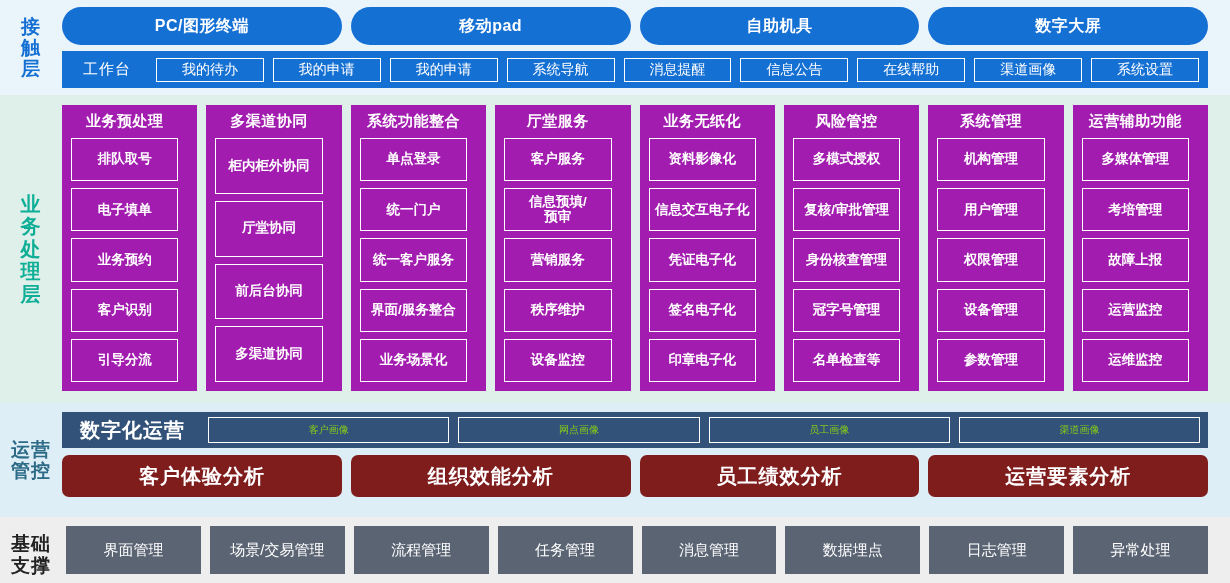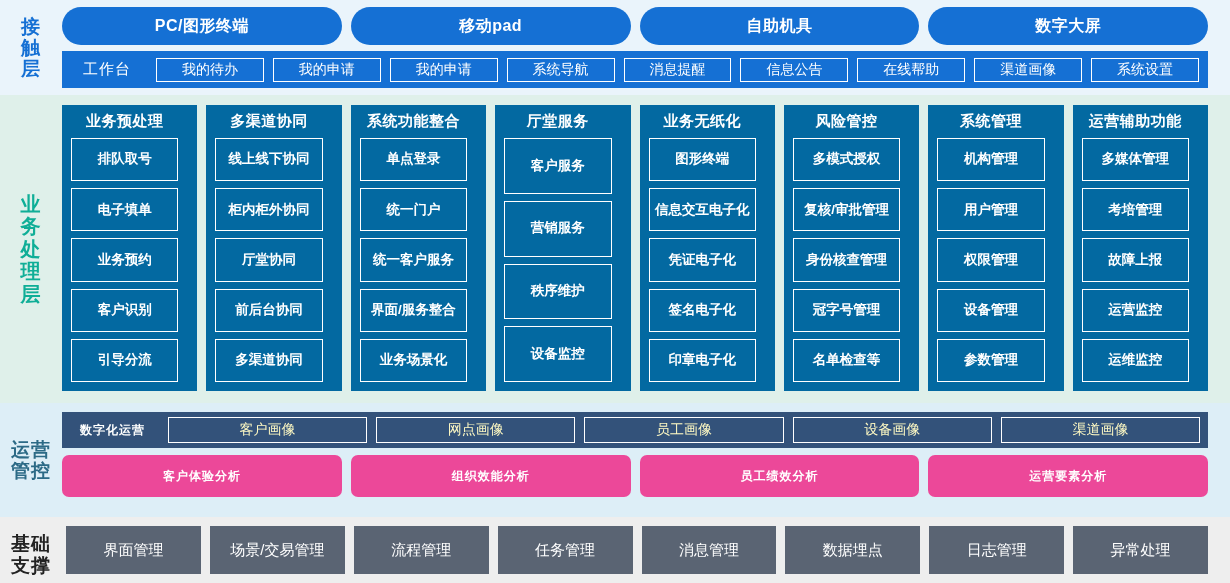--- a/index.html
+++ b/index.html
@@ -133,21 +133,21 @@
   }
   .biz-columns {
     display: flex;
     flex-direction: row;
     gap: 9px;
     height: 100%;
     min-height: 0;
   }
   .biz-col {
     flex: 1 1 0;
-    background: #0369a1;
+    background: #a21caf;
     display: flex;
     flex-direction: column;
     align-items: stretch;
     padding: 7px 19px 9px 9px;
     box-sizing: border-box;
     min-width: 0;
   }
   .biz-col-title {
     color: #ffffff;
     font-size: 15px;
@@ -197,50 +197,50 @@
     display: flex;
     flex-direction: row;
     align-items: center;
     padding: 0 8px;
     gap: 9px;
     height: 36px;
     box-sizing: border-box;
   }
   .ops-title {
     color: #ffffff;
-    font-size: 12px;
+    font-size: 20px;
     font-weight: bold;
     white-space: nowrap;
     padding: 0 14px 0 10px;
     letter-spacing: 1px;
   }
   .ops-portrait {
     flex: 1 1 0;
     border: 1px solid #ffffff;
-    color: #fef9c3;
-    font-size: 14px;
+    color: #84cc16;
+    font-size: 10px;
     display: flex;
     align-items: center;
     justify-content: center;
     height: 26px;
     box-sizing: border-box;
     white-space: nowrap;
   }
   .ops-row2 {
     display: flex;
     flex-direction: row;
     gap: 9px;
     height: 42px;
   }
   .ops-analysis {
     flex: 1 1 0;
-    background: #ec4899;
+    background: #7f1d1d;
     border-radius: 7px;
     color: #ffffff;
-    font-size: 12px;
+    font-size: 20px;
     font-weight: bold;
     display: flex;
     align-items: center;
     justify-content: center;
     letter-spacing: 1px;
   }
 
   
   .band-base {
     background: #eeeeee;
@@ -325,21 +325,20 @@
             <div class="biz-item">电子填单</div>
             <div class="biz-item">业务预约</div>
             <div class="biz-item">客户识别</div>
             <div class="biz-item">引导分流</div>
           </div>
         </div>
 
         <div class="biz-col">
           <div class="biz-col-title">多渠道协同</div>
           <div class="biz-items">
-            <div class="biz-item">线上线下协同</div>
             <div class="biz-item">柜内柜外协同</div>
             <div class="biz-item">厅堂协同</div>
             <div class="biz-item">前后台协同</div>
             <div class="biz-item">多渠道协同</div>
           </div>
         </div>
 
         <div class="biz-col">
           <div class="biz-col-title">系统功能整合</div>
           <div class="biz-items">
@@ -348,30 +347,32 @@
             <div class="biz-item">统一客户服务</div>
             <div class="biz-item">界面/服务整合</div>
             <div class="biz-item">业务场景化</div>
           </div>
         </div>
 
         <div class="biz-col">
           <div class="biz-col-title">厅堂服务</div>
           <div class="biz-items">
             <div class="biz-item">客户服务</div>
+            <div class="biz-item">信息预填/
+预审</div>
             <div class="biz-item">营销服务</div>
             <div class="biz-item">秩序维护</div>
             <div class="biz-item">设备监控</div>
           </div>
         </div>
 
         <div class="biz-col">
           <div class="biz-col-title">业务无纸化</div>
           <div class="biz-items">
-            <div class="biz-item">图形终端</div>
+            <div class="biz-item">资料影像化</div>
             <div class="biz-item">信息交互电子化</div>
             <div class="biz-item">凭证电子化</div>
             <div class="biz-item">签名电子化</div>
             <div class="biz-item">印章电子化</div>
           </div>
         </div>
 
         <div class="biz-col">
           <div class="biz-col-title">风险管控</div>
           <div class="biz-items">
@@ -412,21 +413,20 @@
   <section class="band band-ops">
     <div class="band-label">
       <span style="max-width: 44px; white-space: normal; word-break: break-all;">运营管控</span>
     </div>
     <div class="band-body">
       <div class="ops-row1">
         <div class="ops-title">数字化运营</div>
         <div class="ops-portrait">客户画像</div>
         <div class="ops-portrait">网点画像</div>
         <div class="ops-portrait">员工画像</div>
-        <div class="ops-portrait">设备画像</div>
         <div class="ops-portrait">渠道画像</div>
       </div>
       <div class="ops-row2">
         <div class="ops-analysis">客户体验分析</div>
         <div class="ops-analysis">组织效能分析</div>
         <div class="ops-analysis">员工绩效分析</div>
         <div class="ops-analysis">运营要素分析</div>
       </div>
     </div>
   </section>

